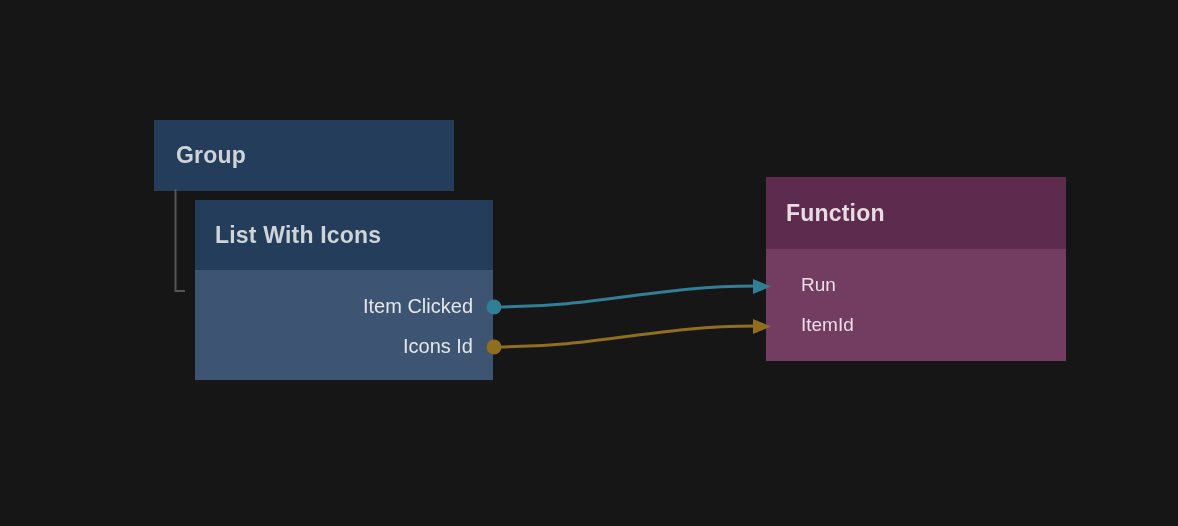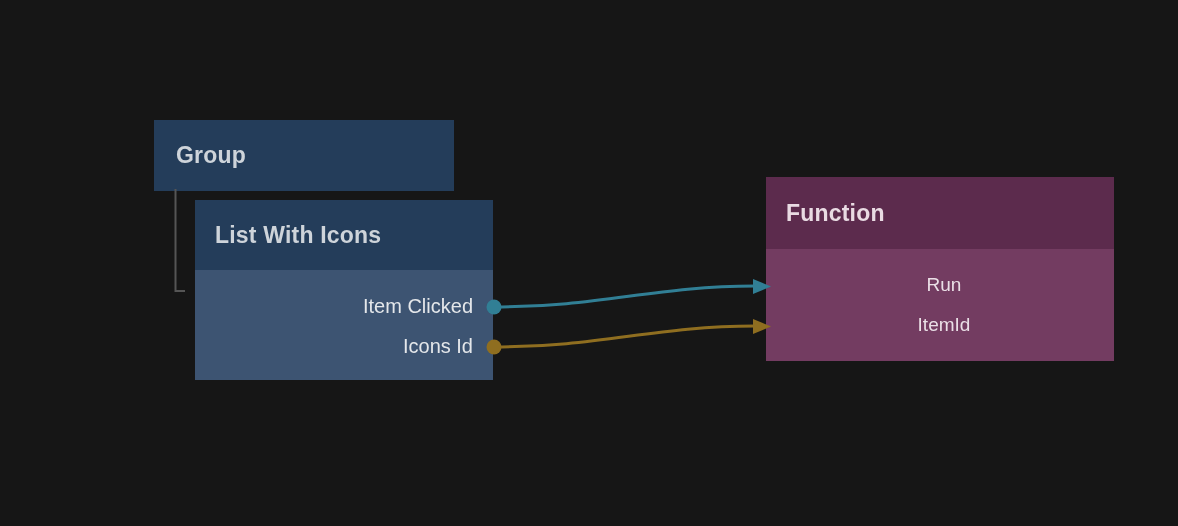--- a/index.html
+++ b/index.html
@@ -54,32 +54,32 @@
   .node-body{box-sizing:border-box;padding-top:16px;}
   .node-body.blue{background:var(--node-body-blue);}
   .node-body.purple{background:var(--node-body-purple);}
   .port-row{
     height:40px;
     display:flex;
     align-items:center;
     box-sizing:border-box;
   }
   .port-row.out{justify-content:flex-end;padding-right:20px;align-items:center;}
-  .port-row.in{justify-content:center;padding-left:8px;}
+  .port-row.in{justify-content:flex-start;padding-left:35px;}
   .port-label{font-size:20px;font-weight:400;}
   .port-row.out .port-label{color:var(--port-label-blue);}
   .port-row.in .port-label{color:var(--port-label-purple);font-size:19px;}
 
   
   #node-group{left:154px;top:108px;width:300px;margin-top:12px;}
   #node-group .node-header{height:71px;padding-left:22px;}
   #node-list-with-icons{left:195px;top:200px;width:298px;}
   #node-list-with-icons .node-header{height:70px;}
   #node-list-with-icons .node-body{height:110px;}
-  #node-function{left:766px;top:177px;width:348px;}
+  #node-function{left:766px;top:177px;width:300px;}
   #node-function .node-header{height:72px;}
   #node-function .node-body{height:112px;}
 
   .wire{fill:none;stroke-width:3;}
   .wire.teal{stroke:var(--wire-teal);}
   .wire.gold{stroke:var(--wire-gold);}
   .arrow.teal{fill:var(--wire-teal);}
   .arrow.gold{fill:var(--wire-gold);}
   .port-dot.teal{fill:var(--wire-teal);}
   .port-dot.gold{fill:var(--wire-gold);}

